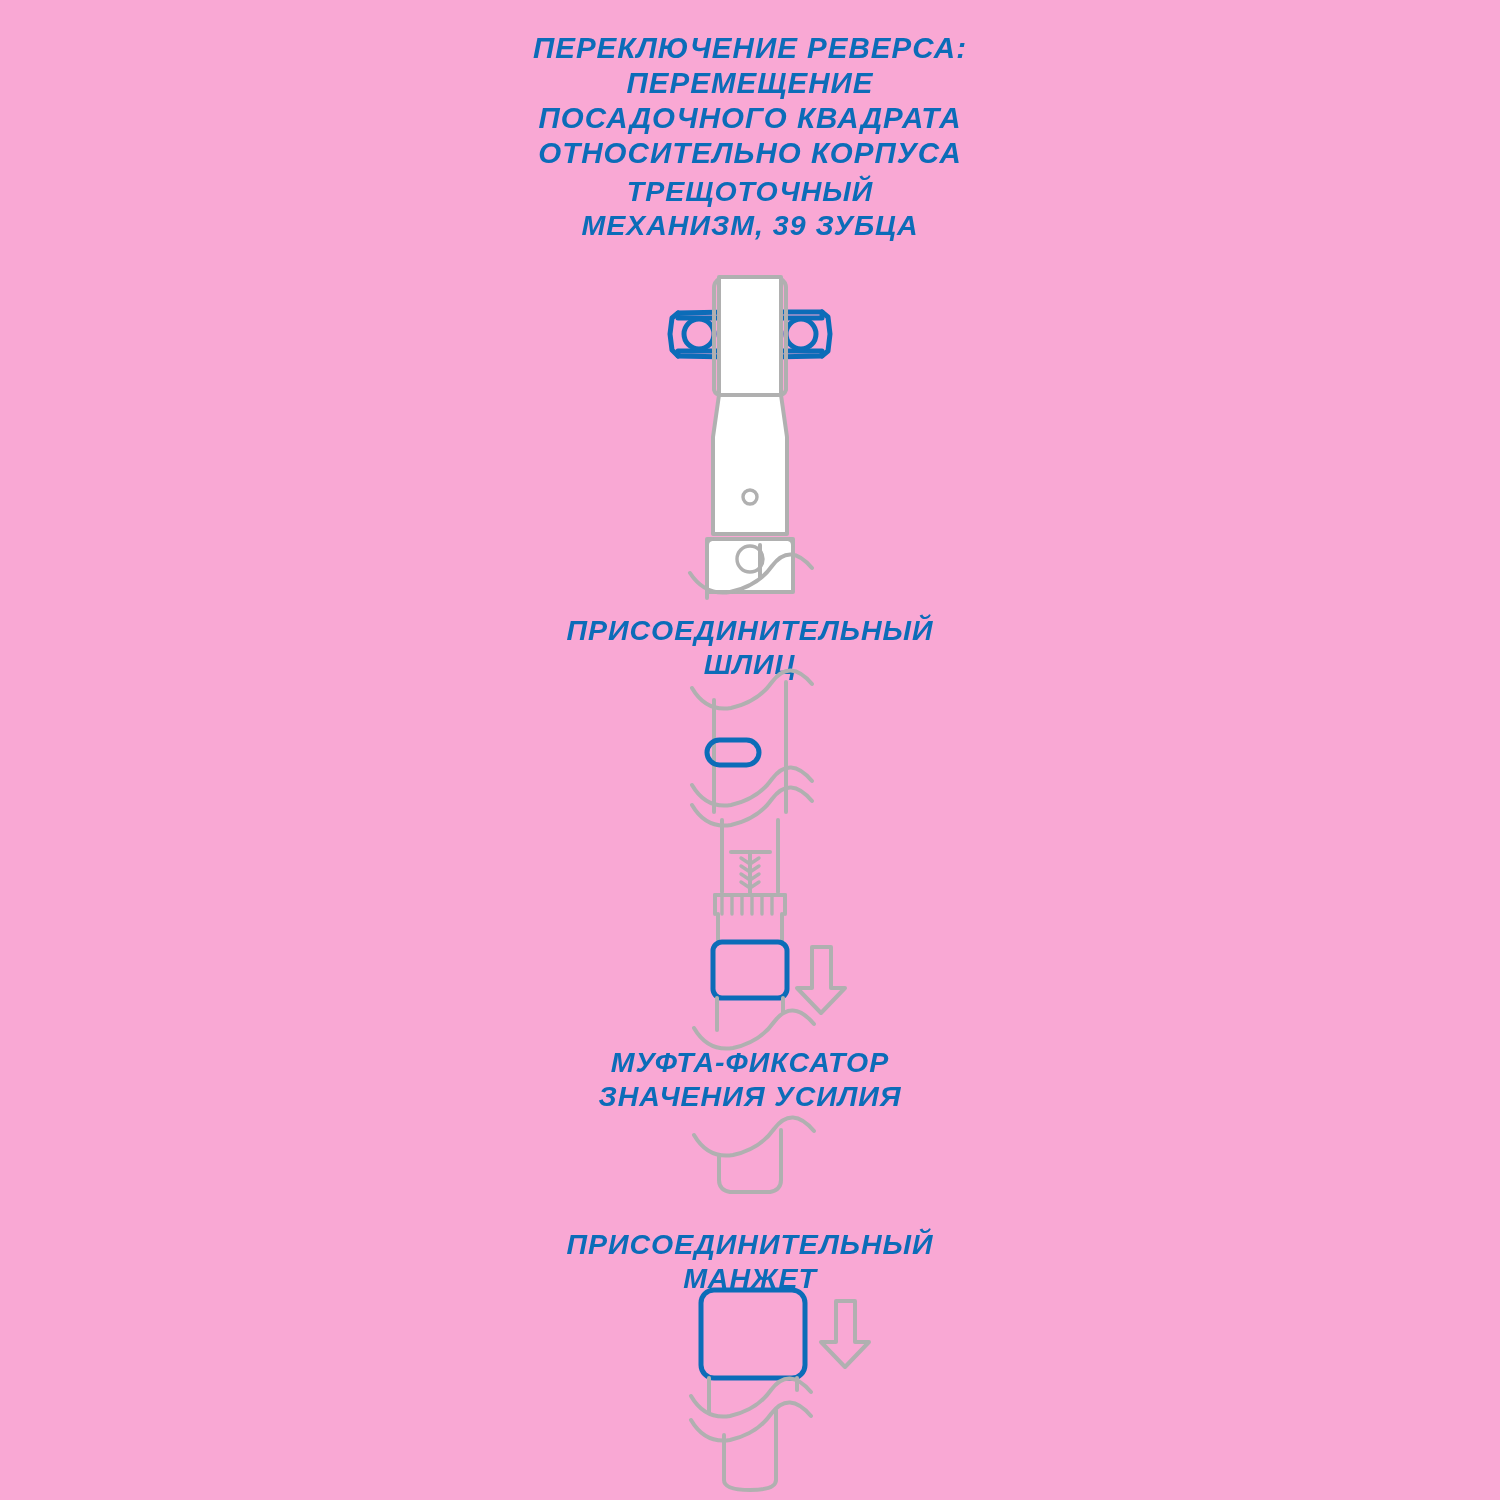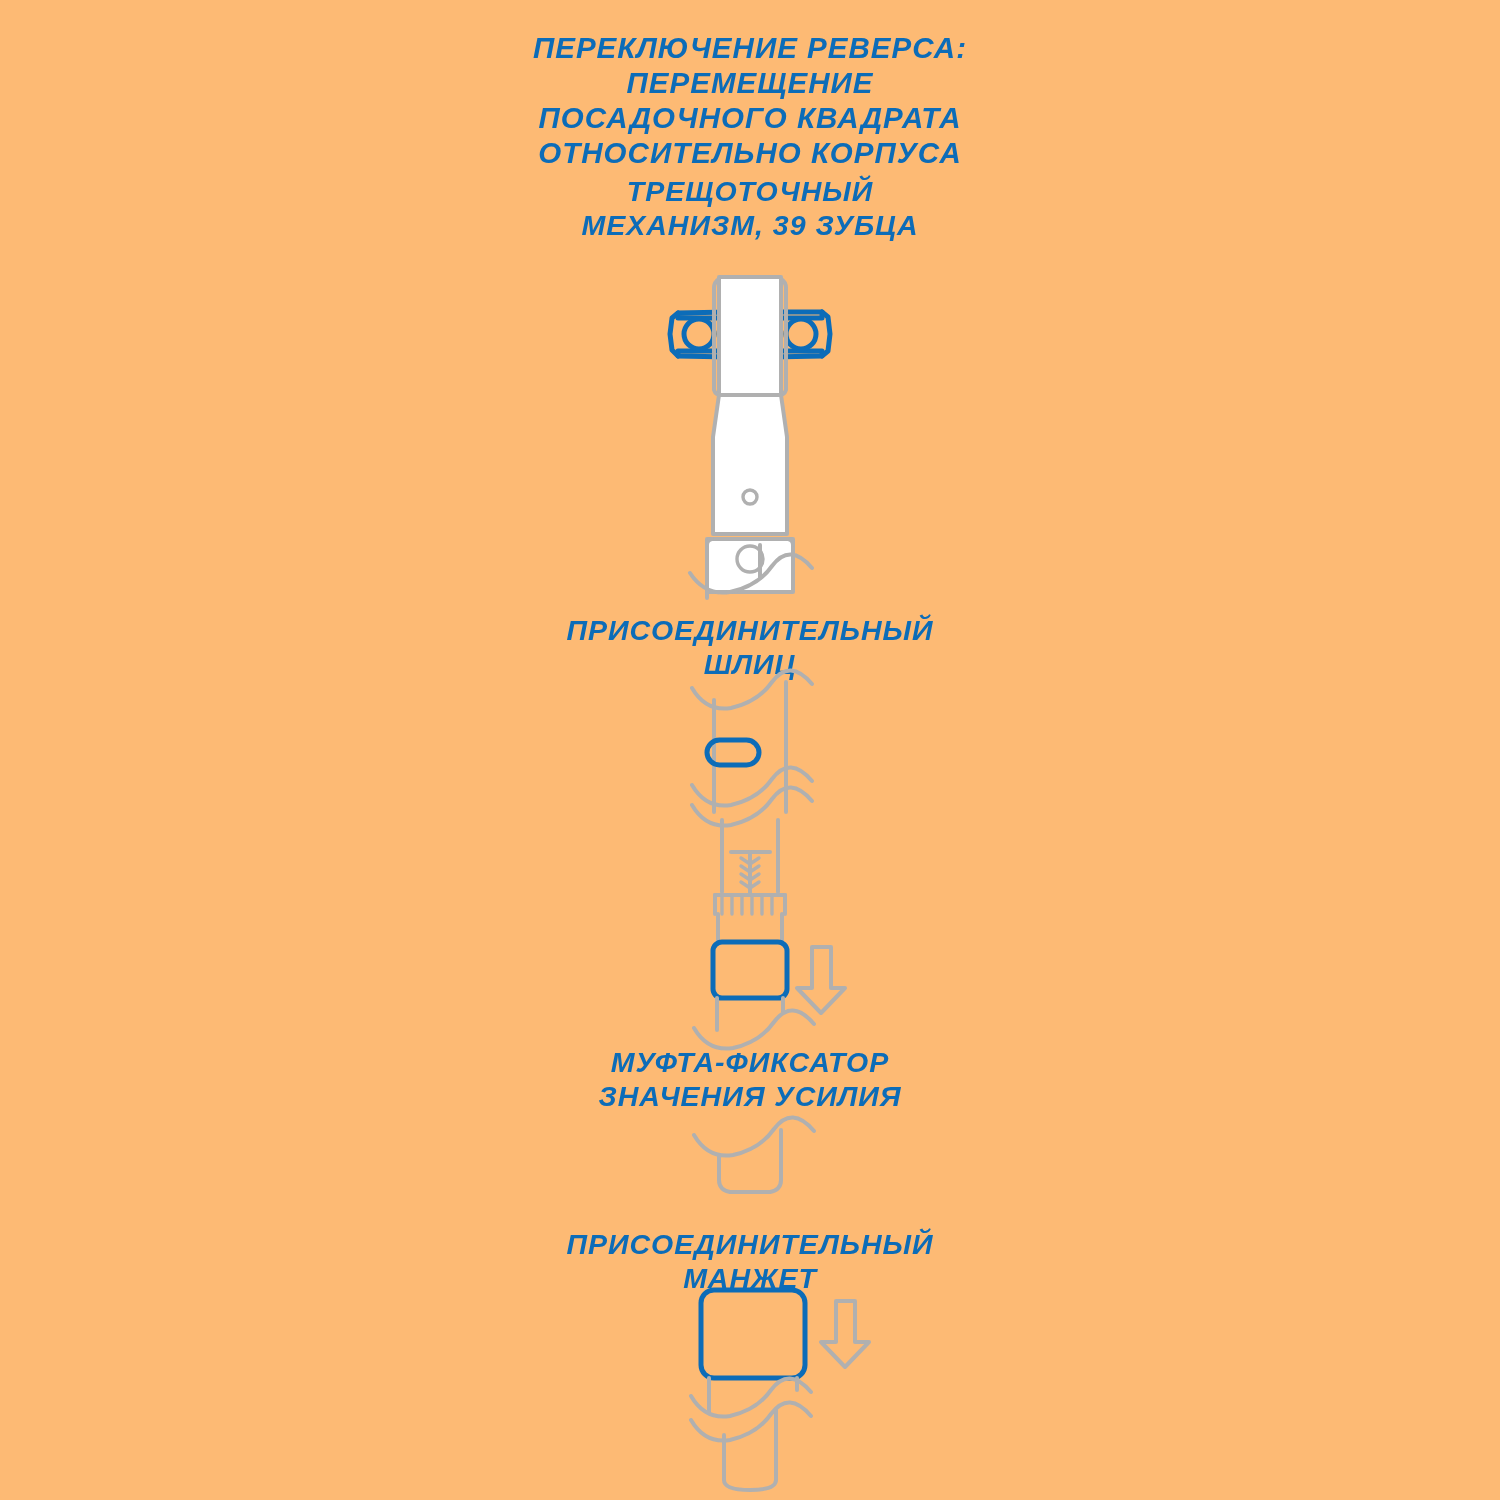--- a/index.html
+++ b/index.html
@@ -12,21 +12,21 @@
     width: 1500px;
     height: 1500px;
     font-family: "Liberation Sans", sans-serif;
     overflow: hidden;
     position: relative;
   }
   #canvas {
     position: relative;
     width: 1500px;
     height: 1500px;
-    background: #fdba74;
+    background: #f9a8d4;
   }
   .label {
     position: absolute;
     width: 100%;
     left: 0;
     text-align: center;
     color: #0c6cb8;
     font-family: "Liberation Sans", sans-serif;
     font-style: italic;
     font-weight: bold;

